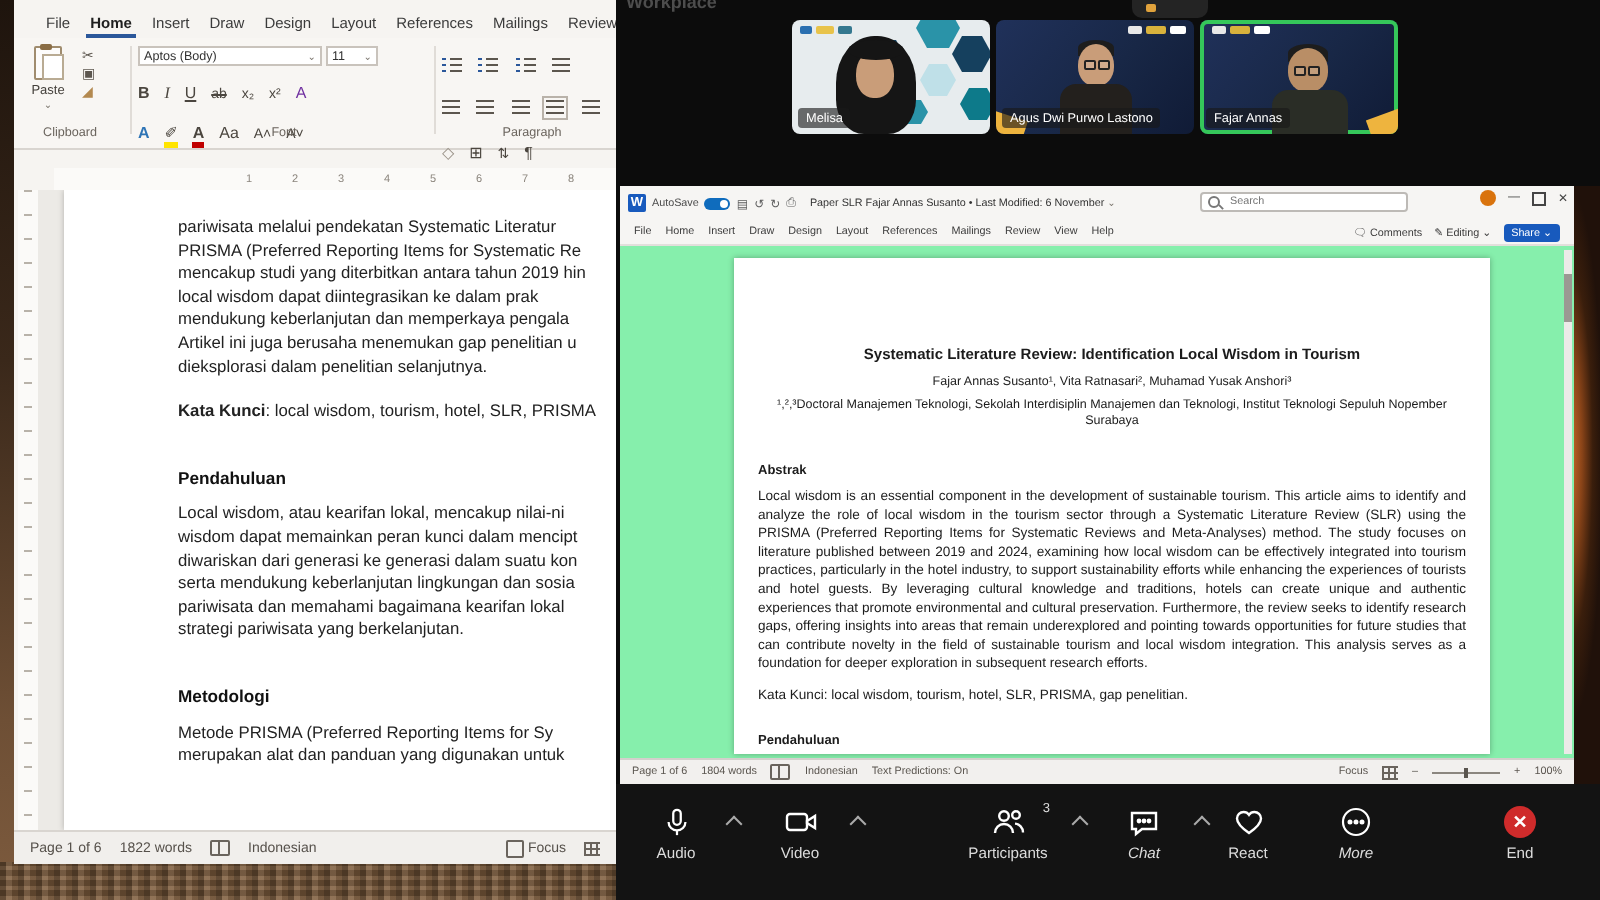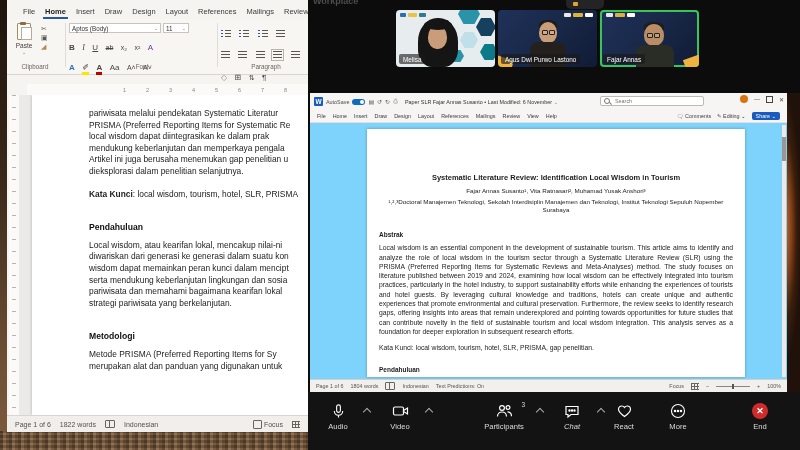--- a/index.html
+++ b/index.html
@@ -103,21 +103,21 @@
   .sw-search input{border:none;outline:none;font-size:5.4px;color:#666;width:80px;background:transparent;font-family:"Liberation Sans",sans-serif;}
   .mag{width:4px;height:4px;border:1px solid #777;border-radius:50%;position:relative;flex:0 0 auto;}
   .mag::after{content:"";position:absolute;left:3.5px;top:3.5px;width:3px;height:1px;background:#777;transform:rotate(45deg);}
   .sw-winbtns{position:absolute;right:3px;top:2px;display:flex;gap:6px;align-items:center;font-size:6px;color:#444;}
   .avatar{width:8px;height:8px;border-radius:50%;background:#d9730d;}
   .restore-ico{display:inline-block;width:5px;height:5px;border:1px solid #444;}
   .sw-tabs{position:relative;height:12px;display:flex;gap:7px;align-items:center;padding:0 7px;font-size:5.4px;color:#3c3c3c;
     border-bottom:1px solid #e2dfdc;background:#f6f5f3;white-space:nowrap;}
   .sw-tab-right{margin-left:auto;display:flex;gap:6px;align-items:center;}
   .share-btn{background:#185abd;color:#fff;border-radius:2px;padding:1px 4px;}
-  .sw-docarea{position:absolute;left:0;top:30px;right:0;bottom:13px;background:#7dd3fc;overflow:hidden;}
+  .sw-docarea{position:absolute;left:0;top:30px;right:0;bottom:13px;background:#86efac;overflow:hidden;}
   .sw-page{position:absolute;left:57px;top:6px;width:378px;height:248px;background:#fff;box-shadow:0 0 3px rgba(0,0,0,.3);overflow:hidden;}
   .sw-content{width:756px;transform:scale(.5);transform-origin:0 0;padding:88px 24px 0 24px;box-sizing:border-box;color:#1c1c1c;}
   .sp-title{font-size:15px;font-weight:bold;text-align:center;line-height:18px;margin-bottom:10px;}
   .sp-authors{font-size:12.5px;text-align:center;margin-bottom:8px;}
   .sp-affil{font-size:12.5px;text-align:center;line-height:16px;margin-bottom:34px;}
   .sp-h{font-size:13px;font-weight:bold;margin-bottom:10px;}
   .sp-abs{font-size:13.6px;line-height:18.6px;text-align:justify;margin-bottom:14px;}
   .sp-kk{font-size:13.6px;margin-bottom:30px;}
   .sw-scroll{position:absolute;right:1px;top:2px;width:4px;bottom:2px;background:#eceae8;}
   .sw-thumb{position:absolute;left:0;top:12px;width:4px;height:24px;background:#9b9893;}
@@ -240,33 +240,34 @@
       <span>6</span>
       <span>7</span>
       <span>8</span>
     </div>
     <div class="lw-vruler"></div>
 
     <div class="lw-docarea">
       <div class="lw-page">
         <div class="dline">pariwisata melalui pendekatan Systematic Literatur</div>
         <div class="dline">PRISMA (Preferred Reporting Items for Systematic Re</div>
+        <div class="dline">mencakup studi yang diterbitkan antara tahun 2019 hin</div>
         <div class="dline">local wisdom dapat diintegrasikan ke dalam prak</div>
         <div class="dline">mendukung keberlanjutan dan memperkaya pengala</div>
         <div class="dline">Artikel ini juga berusaha menemukan gap penelitian u</div>
         <div class="dline">dieksplorasi dalam penelitian selanjutnya.</div>
         <div class="dgap"></div>
         <div class="dline"><b>Kata Kunci</b><span>: local wisdom, tourism, hotel, SLR, PRISMA</span></div>
         <div class="dgap"></div>
           <div class="dgap"></div>
         <div class="dhead">Pendahuluan</div>
         <div style="height:6px;"></div>
         <div class="dline">Local wisdom, atau kearifan lokal, mencakup nilai-ni</div>
+        <div class="dline">wisdom dapat memainkan peran kunci dalam mencipt</div>
         <div class="dline">diwariskan dari generasi ke generasi dalam suatu kon</div>
-        <div class="dline">wisdom dapat memainkan peran kunci dalam mencipt</div>
         <div class="dline">serta mendukung keberlanjutan lingkungan dan sosia</div>
         <div class="dline">pariwisata dan memahami bagaimana kearifan lokal</div>
         <div class="dline">strategi pariwisata yang berkelanjutan.</div>
         <div class="dgap"></div>
           <div class="dgap"></div>
         <div class="dhead">Metodologi</div>
         <div style="height:6px;"></div>
         <div class="dline">Metode PRISMA (Preferred Reporting Items for Sy</div>
         <div class="dline">merupakan alat dan panduan yang digunakan untuk</div>
       </div>
@@ -467,21 +468,21 @@
         </svg>
         <div class="zlbl">Chat</div>
         <span class="chev" style="right:-2px;"></span>
       </div>
       <div class="zbtn" style="left:316px;">
         <svg width="17" height="16" viewBox="0 0 17 16" fill="none" stroke="#fff" stroke-width="1.2">
           <path d="M8.5 13.5C5 11 2.5 8.8 2.5 6.2 2.5 4.4 4 3 5.8 3c1.1 0 2.1.5 2.7 1.4C9.1 3.5 10.1 3 11.2 3 13 3 14.5 4.4 14.5 6.2c0 2.6-2.5 4.8-6 7.3z"></path>
         </svg>
         <div class="zlbl">React</div>
       </div>
-      <div class="zbtn" style="left:370px;">
+      <div class="zbtn" style="left:370px;font-style:italic;">
         <svg width="16" height="16" viewBox="0 0 16 16" fill="none" stroke="#fff" stroke-width="1.1">
           <circle cx="8" cy="8" r="6.5"></circle>
             <circle cx="5" cy="8" r=".7" fill="#fff"></circle>
             <circle cx="8" cy="8" r=".7" fill="#fff"></circle>
             <circle cx="11" cy="8" r=".7" fill="#fff"></circle>
         </svg>
         <div class="zlbl">More</div>
       </div>
       <div class="zbtn" style="left:452px;">
         <div class="endc">✕</div>

